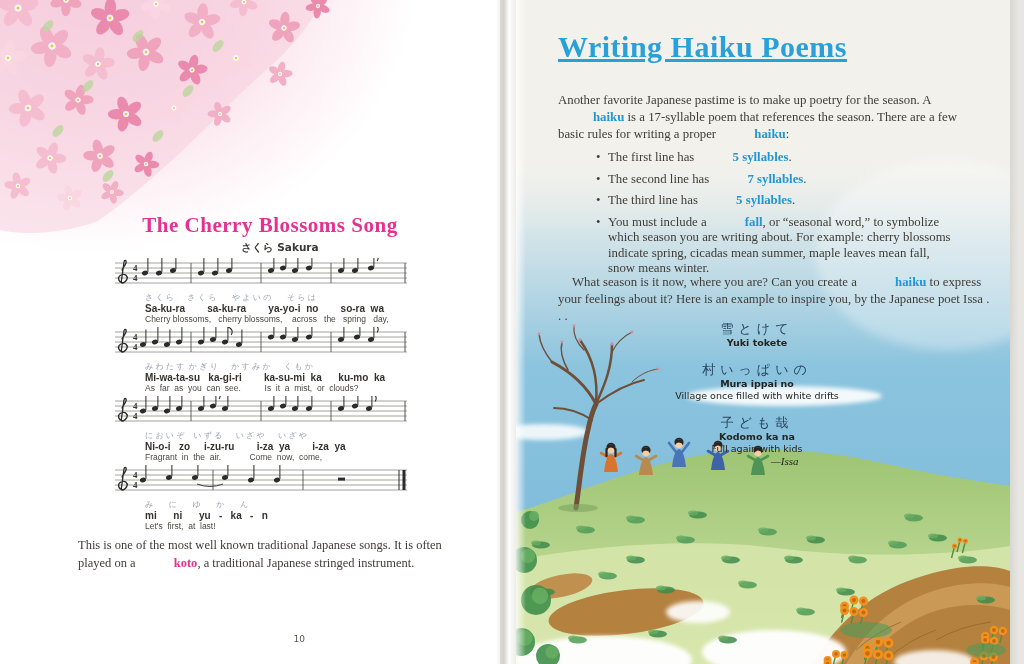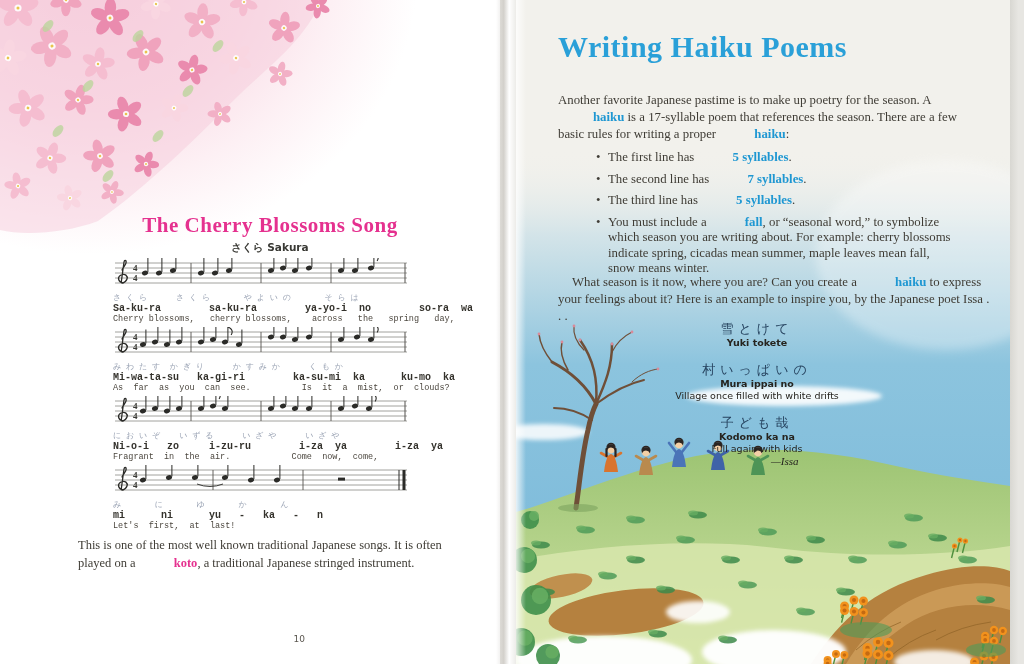--- a/index.html
+++ b/index.html
@@ -5,46 +5,46 @@
   html,body{margin:0;padding:0;}
   body{width:1024px;height:664px;background:#e7e6e2;font-family:"Liberation Serif",serif;overflow:hidden;position:relative;}
   .spread{position:absolute;inset:0;}
 
   
   .page-left{position:absolute;left:0;top:0;width:500px;height:664px;overflow:hidden;
     background:radial-gradient(ellipse 420px 360px at 18% -4%, #f6cfdd 0%, #fadfe8 38%, #fdf0f4 58%, #ffffff 78%);}
   .blossoms{position:absolute;left:-12px;top:-14px;width:370px;height:250px;}
   .song-title{position:absolute;left:60px;top:213px;width:420px;text-align:center;
     font-size:21px;font-weight:bold;color:#e5318f;letter-spacing:.5px;}
-  .song-sub{position:absolute;left:60px;top:241px;width:420px;text-align:center;
+  .song-sub{position:absolute;left:70px;top:241px;width:420px;text-align:center;
     font-size:10.5px;font-weight:bold;color:#3a3a35;font-family:"DejaVu Sans",sans-serif;}
   .score{position:absolute;left:113px;top:258px;width:296px;}
   .score-block{margin-bottom:2px;}
-  .lyr{white-space:pre;font-family:Liberation Mono, monospace;line-height:11px;}
+  .lyr{white-space:pre;font-family:Liberation Sans, sans-serif;line-height:11px;margin-left:32px;}
   .lyr.kana{font-size:8px;color:#9aa3b4;margin-top:0px;}
   .lyr.romaji{font-size:10px;font-weight:bold;color:#34322c;}
   .lyr.english{font-size:8.5px;color:#4c473f;}
   .left-footer{position:absolute;left:78px;top:536px;width:388px;font-size:12.5px;line-height:18px;color:#3f3c35;}
   .pagenum{position:absolute;width:100px;text-align:center;font-size:9px;color:#5a564f;font-family:"DejaVu Sans",sans-serif;}
   .pagenum.l{left:205px;top:634px;text-align:right;}
 
   
   .gutter{position:absolute;left:496px;top:0;width:22px;height:664px;
     background:linear-gradient(90deg, rgba(0,0,0,0) 0%, rgba(120,110,100,.18) 35%, #ffffff 60%, rgba(0,0,0,0) 100%);}
 
   
   .page-right{position:absolute;left:516px;top:0;width:494px;height:664px;background:#f2f1ec;overflow:hidden;}
   .page-right .curl{position:absolute;left:0;top:0;width:10px;height:664px;z-index:3;
     background:linear-gradient(90deg,#ffffff 0%, rgba(255,255,255,0) 100%);opacity:.8;}
   .edge-right{position:absolute;left:1010px;top:0;width:14px;height:664px;
     background:linear-gradient(90deg,#d8d7d2 0%, #e7e6e2 60%);}
 
   .landscape{position:absolute;inset:0;z-index:0;}
   .rp-text{position:absolute;z-index:2;}
-  .haiku-title{left:42px;top:30px;font-size:30px;font-weight:bold;color:#2aa0d8;letter-spacing:.5px;}
+  .haiku-title{left:42px;top:30px;font-size:30px;font-weight:bold;color:#2aa0d8;letter-spacing:.5px;text-decoration:underline;}
   .intro{left:42px;top:92px;width:428px;font-size:12.8px;line-height:17px;color:#3f3c35;}
   .bullets{left:80px;top:150px;width:360px;font-size:12.8px;color:#3f3c35;}
   .bullets .li{position:relative;line-height:15.5px;margin-bottom:6px;padding-left:12px;}
   .bullets .li::before{content:"•";position:absolute;left:0;top:0;color:#3f3c35;}
   .prompt{left:42px;top:274px;width:434px;font-size:12.8px;line-height:17px;color:#3f3c35;text-indent:14px;}
   .hl{font-weight:bold;padding-left:35px;}
   .hl.blue{color:#1e97d2;}
   .hl.pink{color:#e5318f;}
 
   .haiku{left:60px;top:320px;width:362px;text-align:center;}

